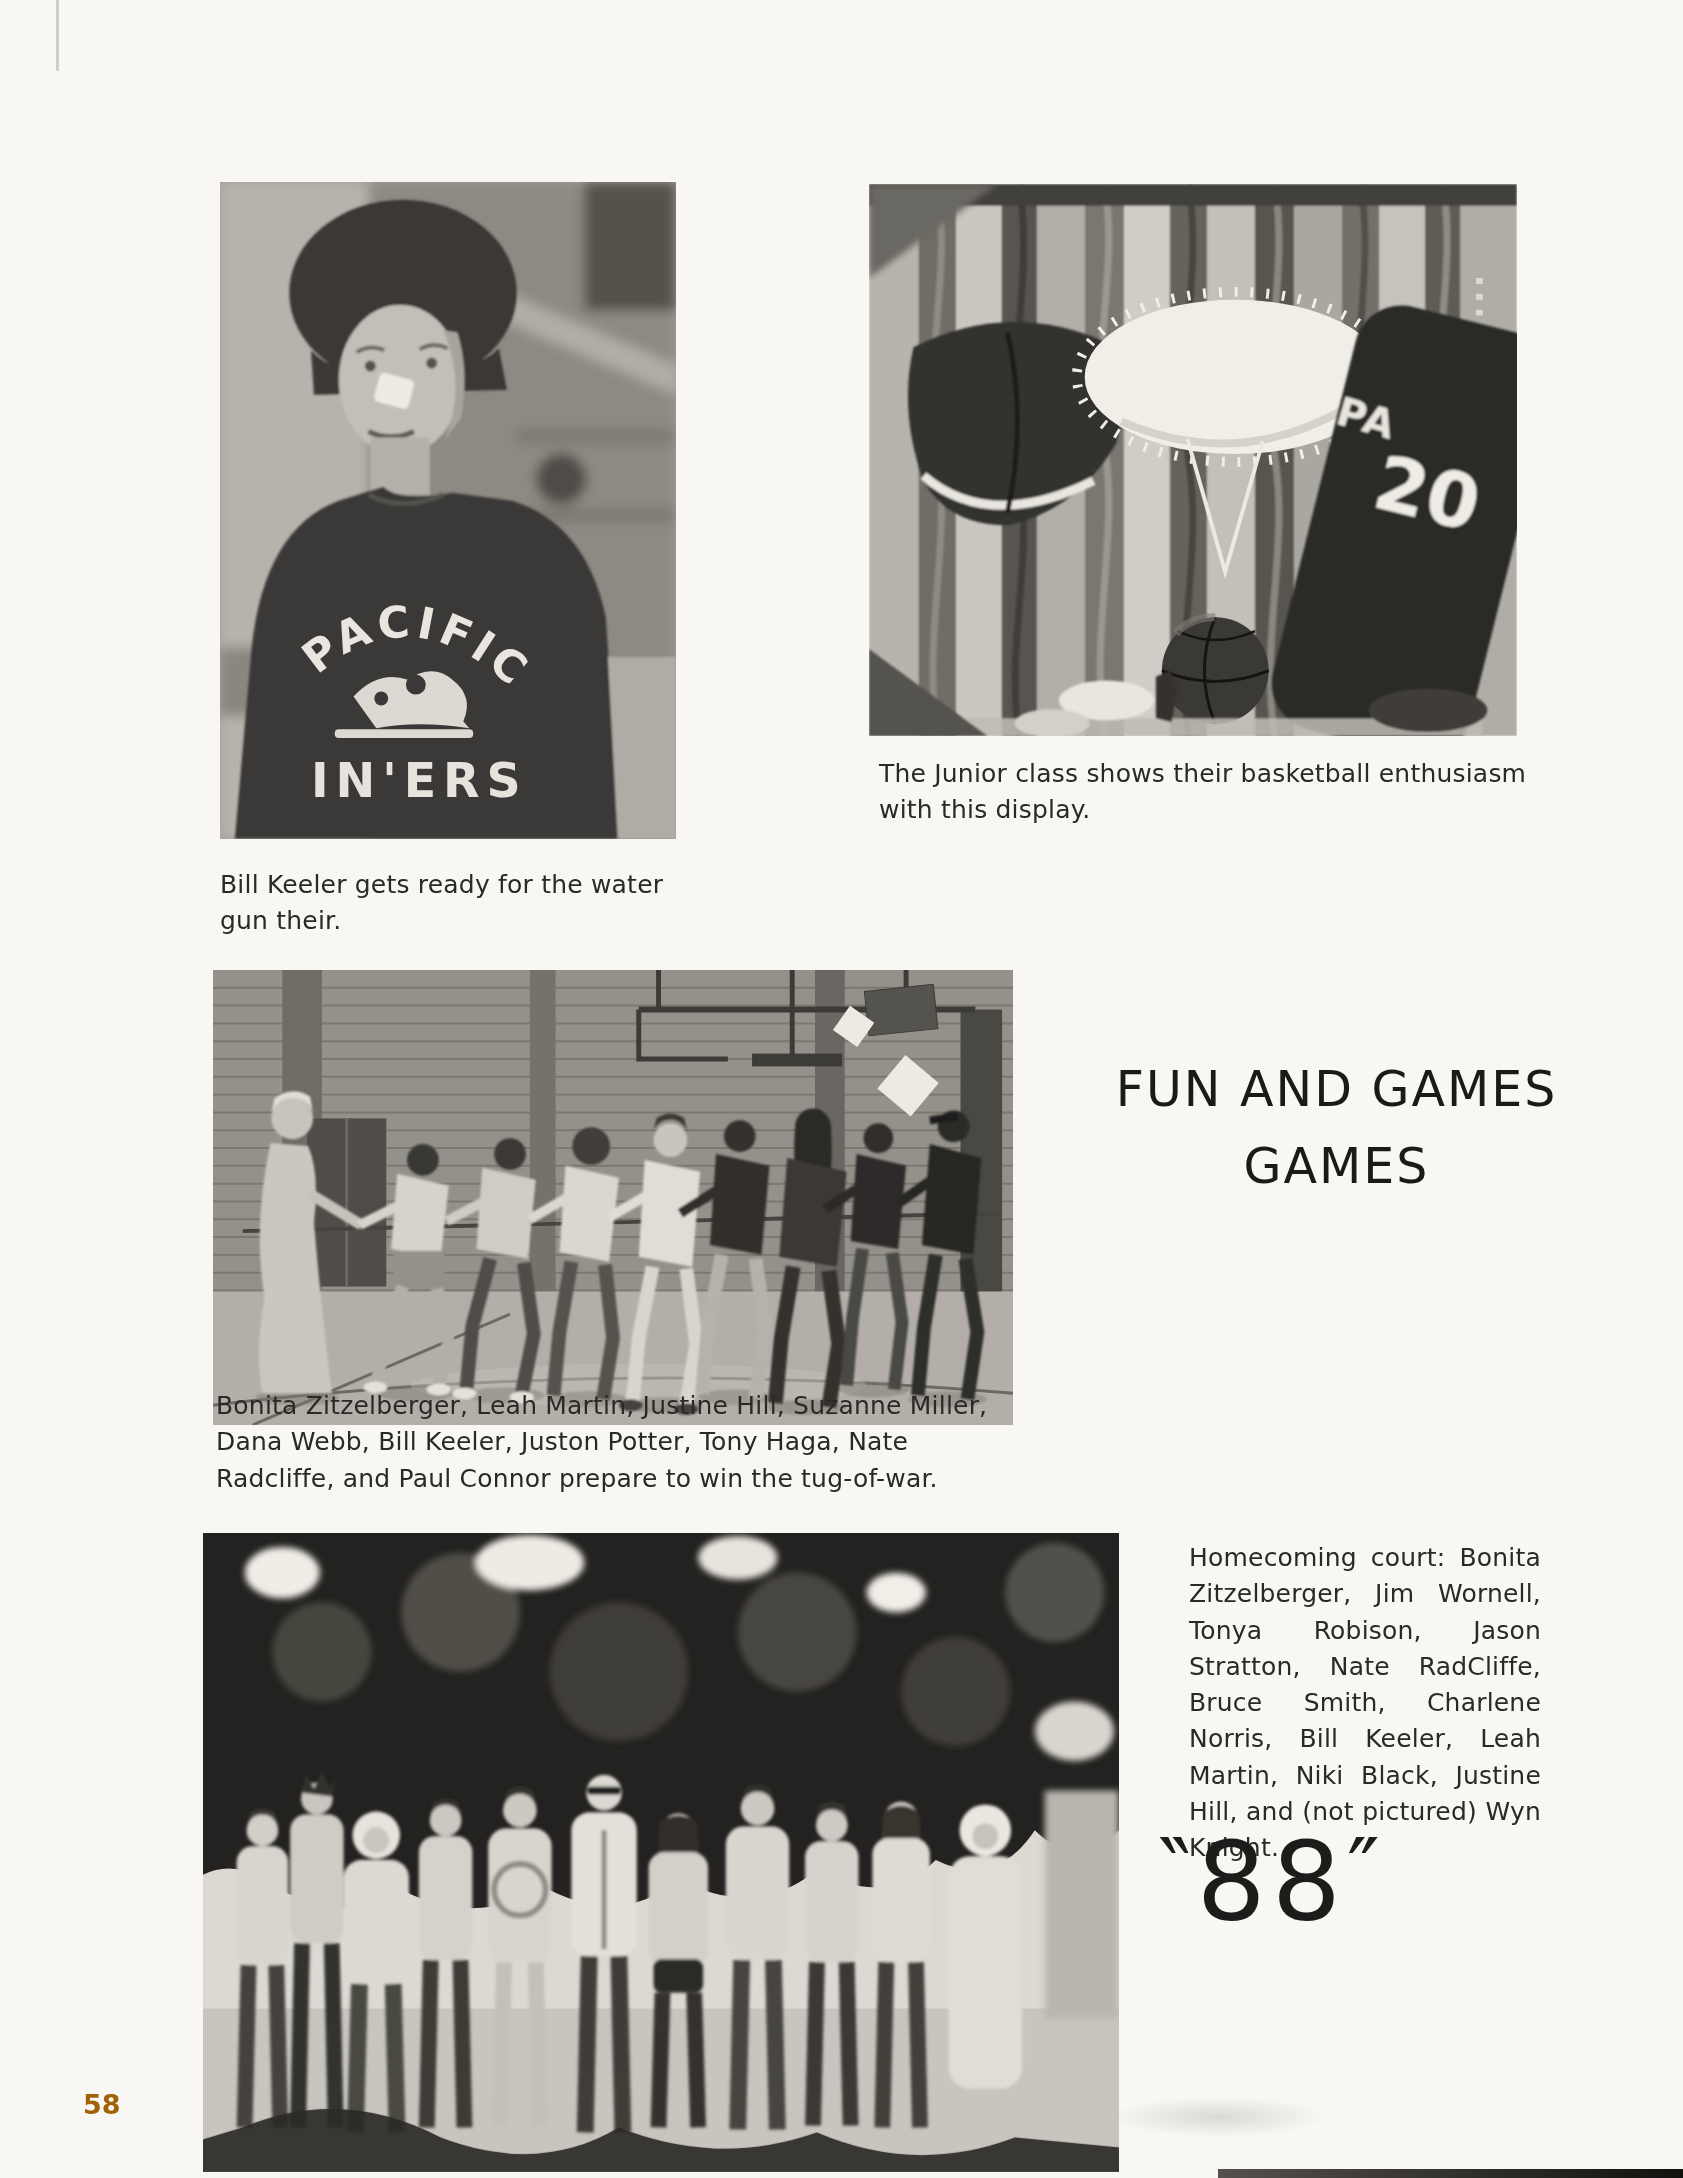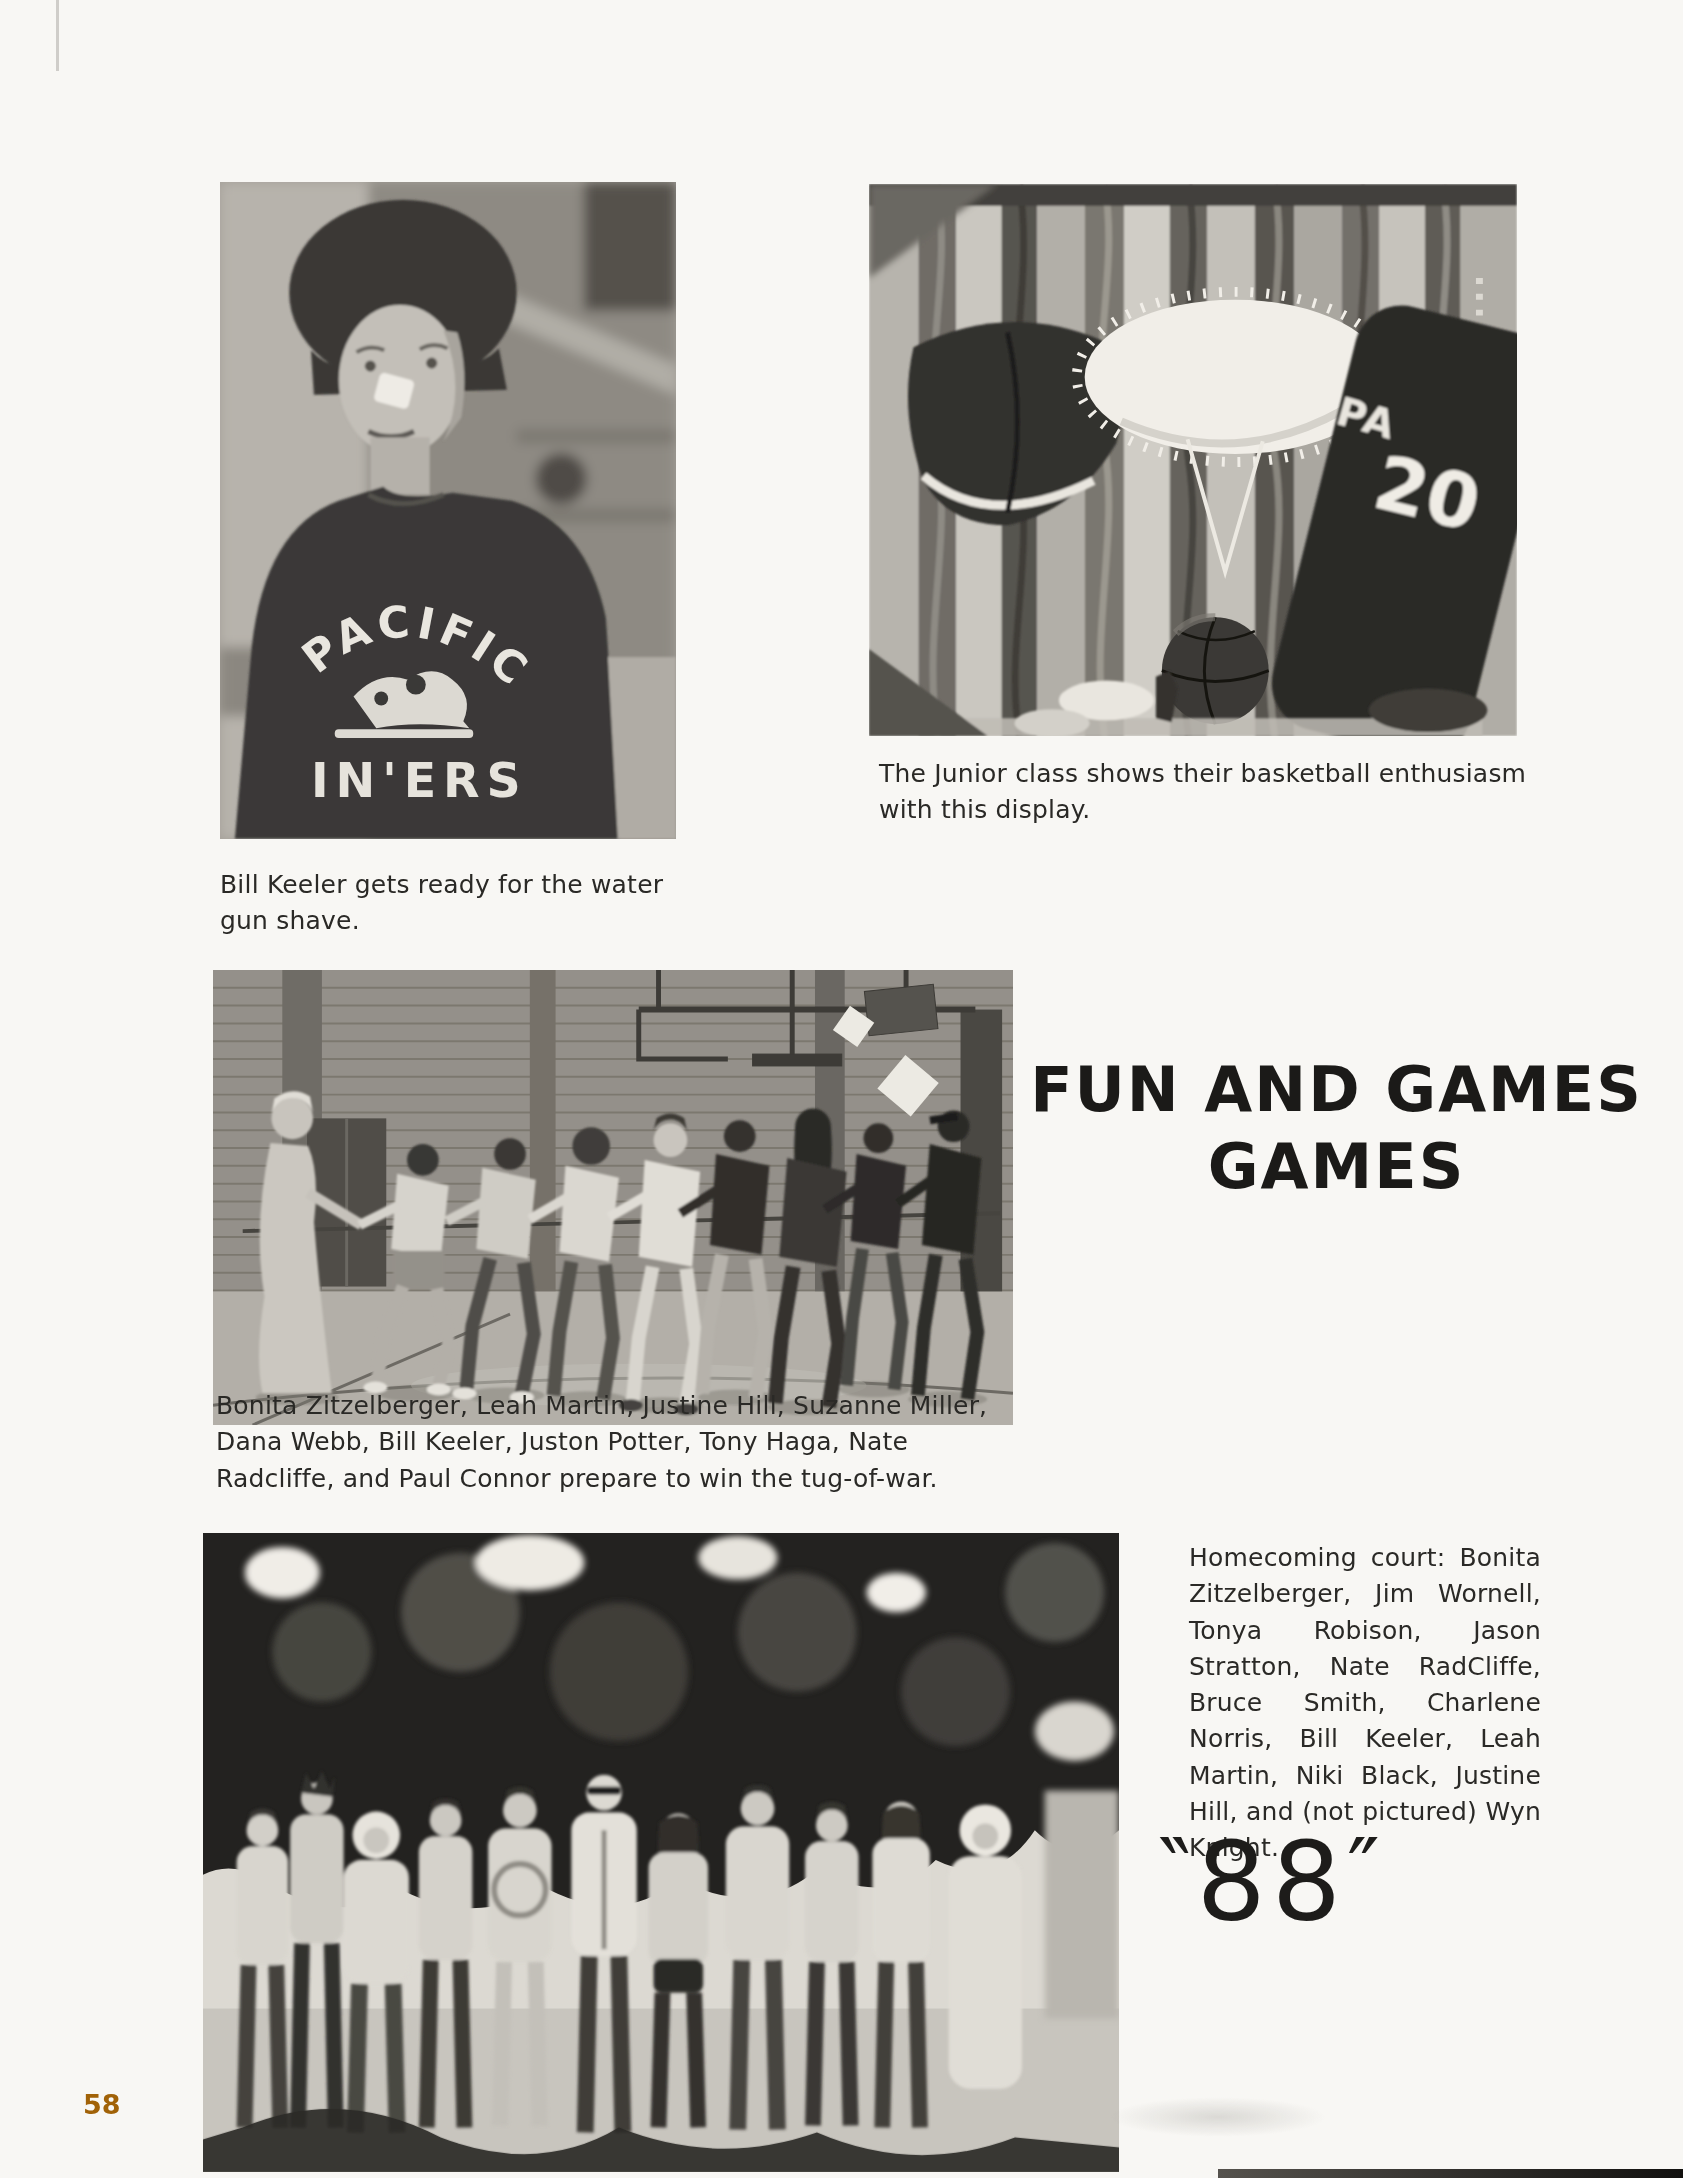--- a/index.html
+++ b/index.html
@@ -3,21 +3,21 @@
 <meta charset="utf-8">
 <style>
   html,body{margin:0;padding:0;background:#e9e7e2;}
   .page{position:relative;width:1683px;height:2178px;background:#f8f7f4;overflow:hidden;
         font-family:"DejaVu Sans",sans-serif;color:#232220;}
   .photo{position:absolute;overflow:hidden;}
   .photo svg{display:block;width:100%;height:100%;}
   .caption{position:absolute;font-size:25px;line-height:1.45;letter-spacing:0.2px;color:#2a2926;}
   .caption.just{text-align:justify;}
   .headline{position:absolute;left:1012px;top:1051px;width:649px;text-align:center;
-            font-size:62px;line-height:77px;letter-spacing:2px;color:#1b1a18;font-weight:700;}
+            font-size:49px;line-height:77px;letter-spacing:2px;color:#1b1a18;font-weight:400;}
   .year{position:absolute;left:1158px;top:1827px;font-size:109px;line-height:1;
         letter-spacing:6px;color:#1d1c1a;white-space:nowrap;}
   .year .q{font-size:87px;vertical-align:18px;}
   .pagenum{position:absolute;left:83px;top:2089px;font-size:27px;font-weight:bold;color:#a16207;}
   .bottom-strip{position:absolute;left:1218px;top:2169px;width:465px;height:9px;
         background:linear-gradient(90deg,#55524d,#12110f);}
   .scratch{position:absolute;left:56px;top:0;width:3px;height:71px;background:#cfcdc9;}
   .bleed{position:absolute;left:1109px;top:2097px;width:218px;height:40px;
         background:radial-gradient(ellipse at center,rgba(150,148,142,.30),rgba(150,148,142,0) 70%);}
 </style>
@@ -74,21 +74,21 @@
           <textPath href="#p1arc" startOffset="4%">PACIFIC</textPath>
         </text>
         <path d="M135,520 Q160,493 190,503 Q215,486 235,503 Q257,520 246,545 L252,552 Q200,544 158,552 Z" fill="#dcd9d2"></path>
         <circle cx="198" cy="508" r="10" fill="#3a3937"></circle>
         <circle cx="163" cy="522" r="7" fill="#3a3937"></circle>
         <rect x="116" y="553" width="140" height="9" rx="4" fill="#dcd9d2"></rect>
         <text x="92" y="622" font-size="48" font-weight="bold" fill="#e6e3dc" letter-spacing="7">IN'ERS</text>
       </g>
     </svg>
   </div>
-  <div class="caption" style="left:220px;top:867px;width:495px;">Bill Keeler gets ready for the water gun shave.</div>
+  <div class="caption" style="left:220px;top:867px;width:495px;">Bill Keeler gets ready for the water gun their.</div>
 
   <div class="photo" style="left:869px;top:184px;width:648px;height:552px;">
     <svg viewBox="0 0 655 558" preserveAspectRatio="none">
       <defs>
         <filter id="c3">
             <feGaussianBlur stdDeviation="3"></feGaussianBlur>
           </filter>
         <filter id="c1">
             <feGaussianBlur stdDeviation="1.2"></feGaussianBlur>
           </filter>

